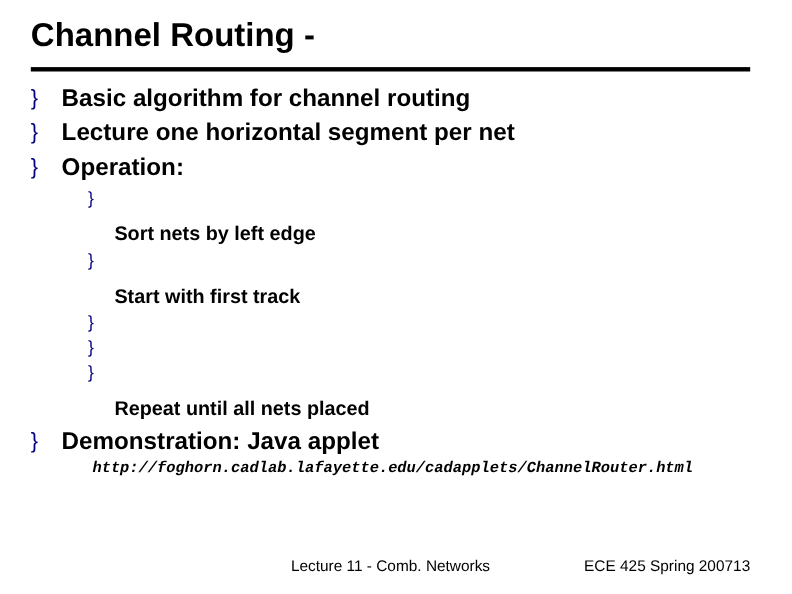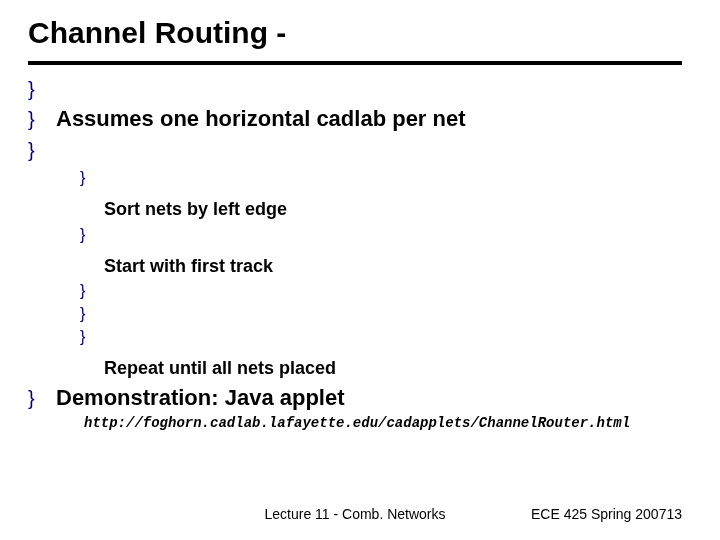--- a/index.html
+++ b/index.html
@@ -103,29 +103,31 @@
   <div class="title">
     <span>Channel Routing -</span><br>
   </div>
 
   <div class="rule"></div>
 
   <div class="body">
 
     <div class="level1">
       <div class="bullet">}</div>
+      <div class="text">Basic algorithm for channel routing</div>
     </div>
 
     <div class="level1">
       <div class="bullet">}</div>
-      <div class="text">Assumes one horizontal cadlab per net</div>
+      <div class="text">Lecture one horizontal segment per net</div>
     </div>
 
     <div class="level1">
       <div class="bullet">}</div>
+      <div class="text">Operation:</div>
     </div>
 
     <div class="level2">
       <div class="bullet">}</div>
       <div class="text">Sort nets by left edge</div>
     </div>
     <div class="level2">
       <div class="bullet">}</div>
       <div class="text">Start with first track</div>
     </div>

